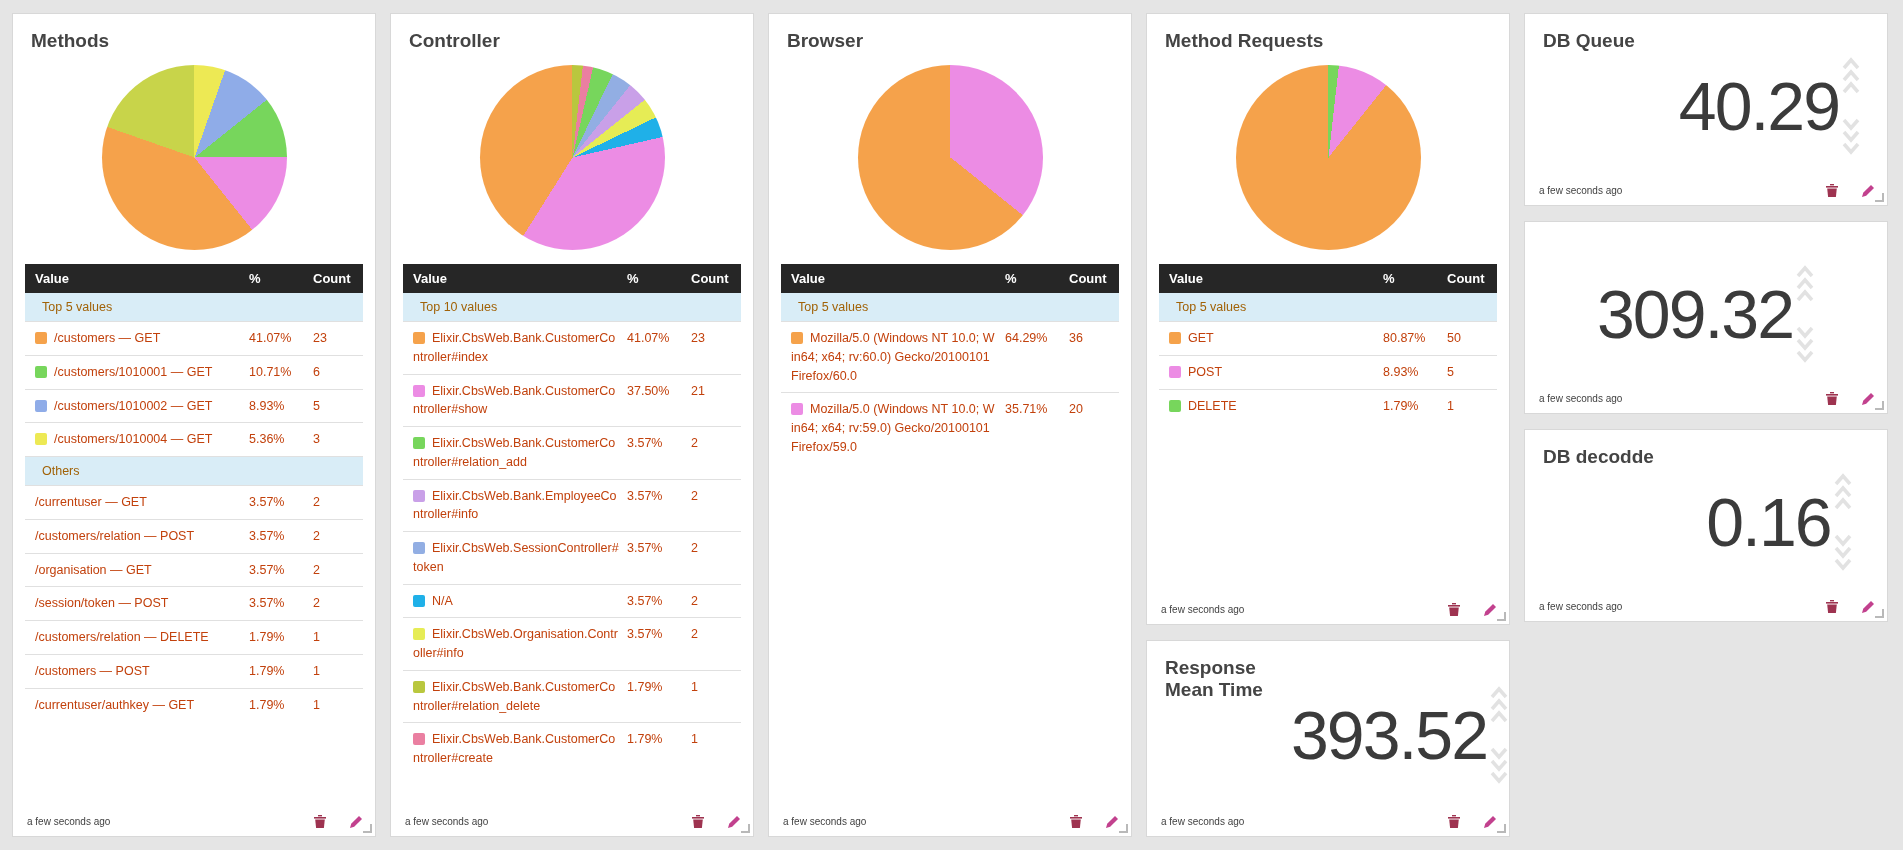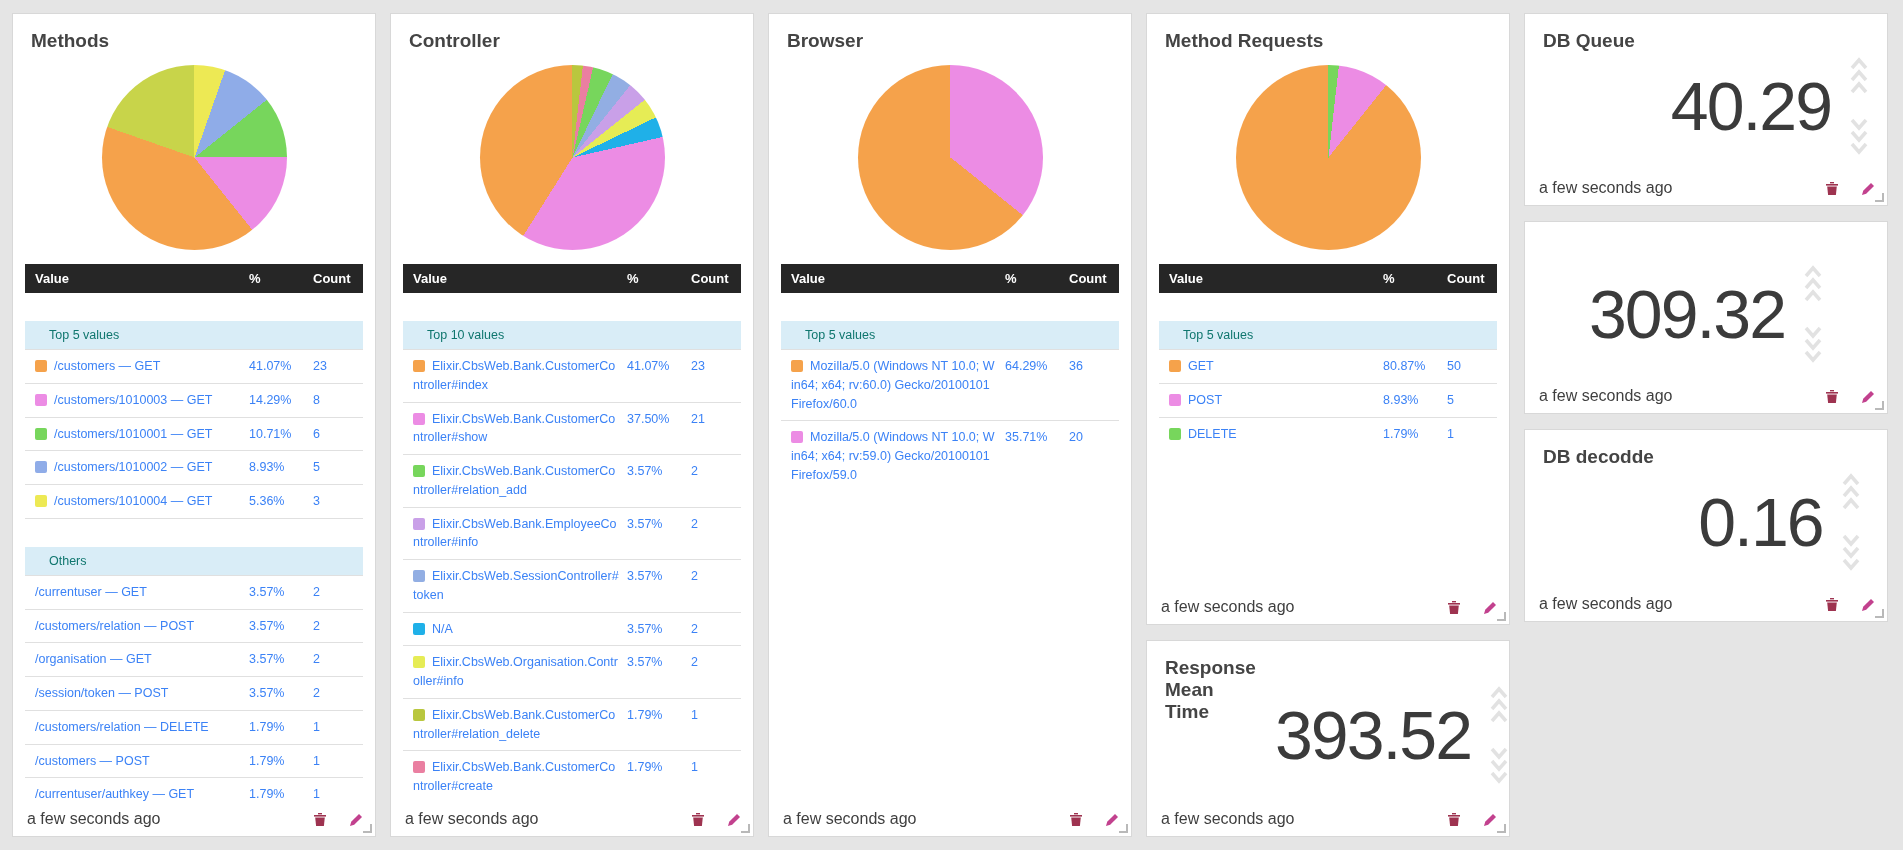--- a/index.html
+++ b/index.html
@@ -17,34 +17,34 @@
   .pie{width:185px;height:185px;border-radius:50%;}
 
   .vtable{margin:14px 12px 0;}
   .t-head{display:flex;background:#262626;color:#fff;font-size:13px;font-weight:700;
     padding:7px 0 7px 10px;align-items:center;}
   .t-label{flex:1;padding-right:8px;word-break:break-all;}
   .t-pct{width:64px;flex:0 0 64px;}
   .t-count{width:50px;flex:0 0 50px;}
   .t-body > div{border-bottom:1px solid #e0e0e0;}
   .t-body > div:last-child{border-bottom:none;}
-  .t-section{background:#d9edf7;padding:7px 24px;font-size:12.5px;color:#0f766e;margin-top:28px;}
-  .t-row{display:flex;padding:7px 0 7px 10px;font-size:12.5px;color:#3b82f6;line-height:1.5;}
+  .t-section{background:#d9edf7;padding:7px 17px;font-size:12.5px;color:#a16207;}
+  .t-row{display:flex;padding:7px 0 7px 10px;font-size:12.5px;color:#c2410c;line-height:1.5;}
   .swatch{display:inline-block;width:12px;height:12px;border-radius:2px;margin-right:7px;
     vertical-align:-2px;}
 
   .p-footer{position:absolute;left:14px;right:12px;bottom:8px;display:flex;
-    justify-content:space-between;align-items:center;font-size:16px;color:#3f3f3f;}
+    justify-content:space-between;align-items:center;font-size:10px;color:#3f3f3f;}
   .f-icons{display:flex;gap:24px;align-items:center;}
   .f-icons span{cursor:pointer;line-height:0;}
   .resize-handle{position:absolute;right:3px;bottom:3px;width:7px;height:7px;
     border-right:2px solid #b9b9b9;border-bottom:2px solid #b9b9b9;}
 
   .metric{display:flex;flex-direction:row;}
-  .metric-body{flex:1;display:flex;align-items:center;justify-content:center;gap:18px;
+  .metric-body{flex:1;display:flex;align-items:center;justify-content:center;gap:2px;
     margin-top:-14px;}
   .metric-value{font-size:68px;color:#3b3b3b;letter-spacing:-2px;}
   .h-rmt .metric-body,.h-db .metric-body{margin-top:-8px;}
   .chevrons{flex:0 0 auto;}
 </style>
 </head>
 <body>
 
 <div class="board">
 
@@ -59,25 +59,20 @@
           <span class="t-label">Value</span>
           <span class="t-pct">%</span>
           <span class="t-count">Count</span>
         </div>
         <div class="t-body">
             <div class="t-section">Top 5 values</div>
             <div class="t-row">
               <span class="t-label"><span class="swatch" style="background: rgb(245, 162, 75);"></span>/customers — GET</span>
               <span class="t-pct">41.07%</span>
               <span class="t-count">23</span>
-            </div>
-            <div class="t-row">
-              <span class="t-label"><span class="swatch" style="background: rgb(236, 140, 228);"></span>/customers/1010003 — GET</span>
-              <span class="t-pct">14.29%</span>
-              <span class="t-count">8</span>
             </div>
             <div class="t-row">
               <span class="t-label"><span class="swatch" style="background: rgb(119, 214, 92);"></span>/customers/1010001 — GET</span>
               <span class="t-pct">10.71%</span>
               <span class="t-count">6</span>
             </div>
             <div class="t-row">
               <span class="t-label"><span class="swatch" style="background: rgb(143, 172, 232);"></span>/customers/1010002 — GET</span>
               <span class="t-pct">8.93%</span>
               <span class="t-count">5</span>

